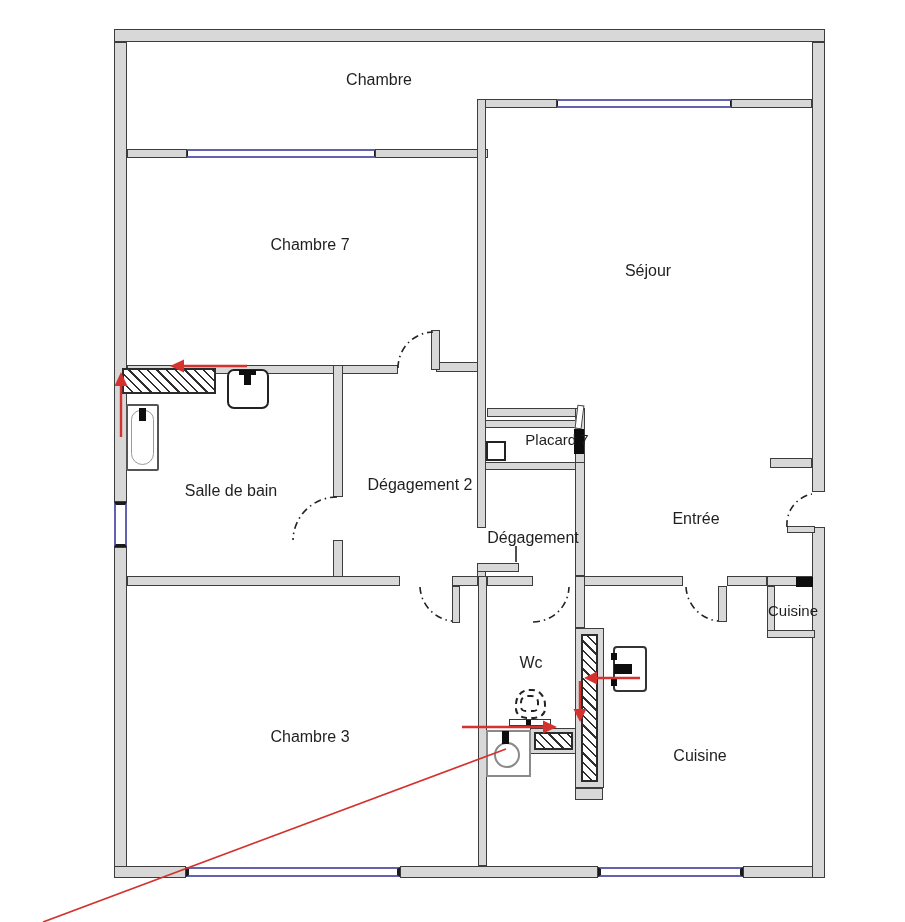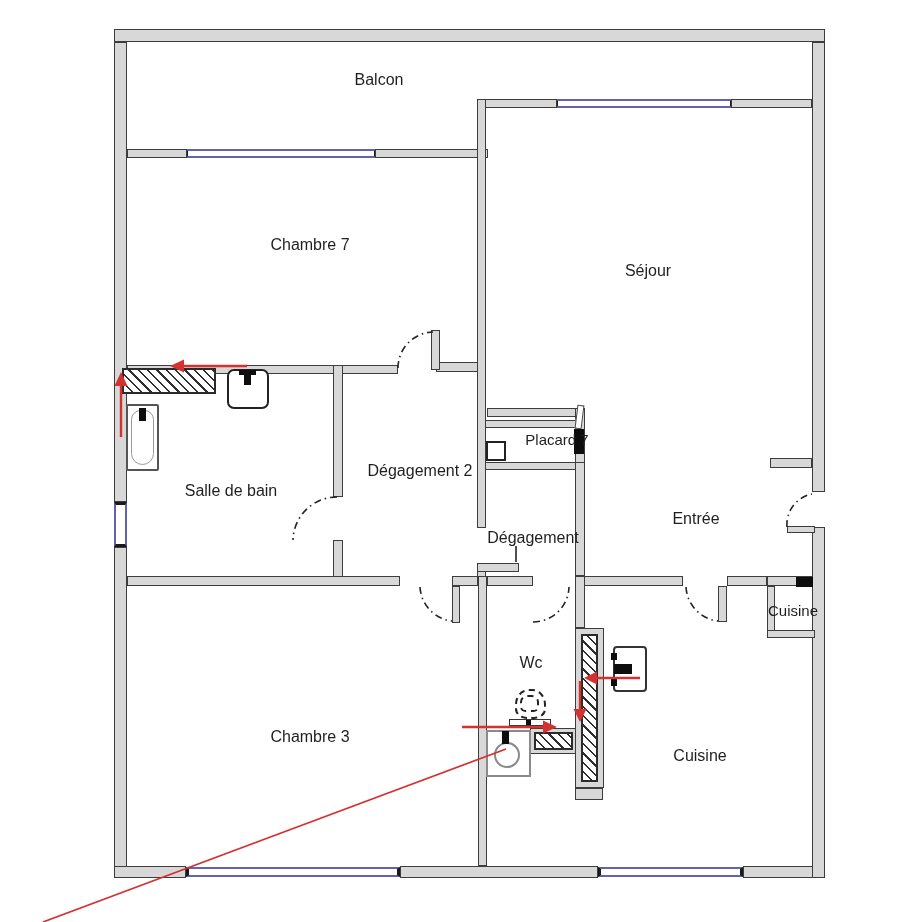--- a/index.html
+++ b/index.html
@@ -135,25 +135,25 @@
     <polygon class="redhead" points="121,372 114.5,386 127.5,386"></polygon>
     <path class="redline" d="M 640 678 L 596 678"></path>
     <polygon class="redhead" points="584,678 597,671.5 597,684.5"></polygon>
     <path class="redline" d="M 580 681 L 580 710"></path>
     <polygon class="redhead" points="580,722 573.5,709 586.5,709"></polygon>
     <path class="redline" d="M 462 727 L 545 727"></path>
     <polygon class="redhead" points="557,727 543,720.5 543,733.5"></polygon>
     <path class="redline thin" d="M 506 749 L 43 922"></path>
   </svg>
 
-  <div class="label" style="left:379px;top:80px">Balcon</div>
+  <div class="label" style="left:379px;top:80px">Chambre</div>
   <div class="label" style="left:310px;top:245px">Chambre 7</div>
   <div class="label" style="left:648px;top:271px">Séjour</div>
   <div class="label" style="left:231px;top:491px">Salle de bain</div>
-  <div class="label" style="left:420px;top:471px">Dégagement 2</div>
+  <div class="label" style="left:420px;top:485px">Dégagement 2</div>
   <div class="label small" style="left:557px;top:440px">Placard 7</div>
   <div class="label" style="left:533px;top:538px">Dégagement</div>
   <div class="label" style="left:696px;top:519px">Entrée</div>
   <div class="label" style="left:531px;top:663px">Wc</div>
   <div class="label" style="left:310px;top:737px">Chambre 3</div>
   <div class="label" style="left:700px;top:756px">Cuisine</div>
   <div class="label small" style="left:793px;top:611px">Cuisine</div>
 
 </div>
 

